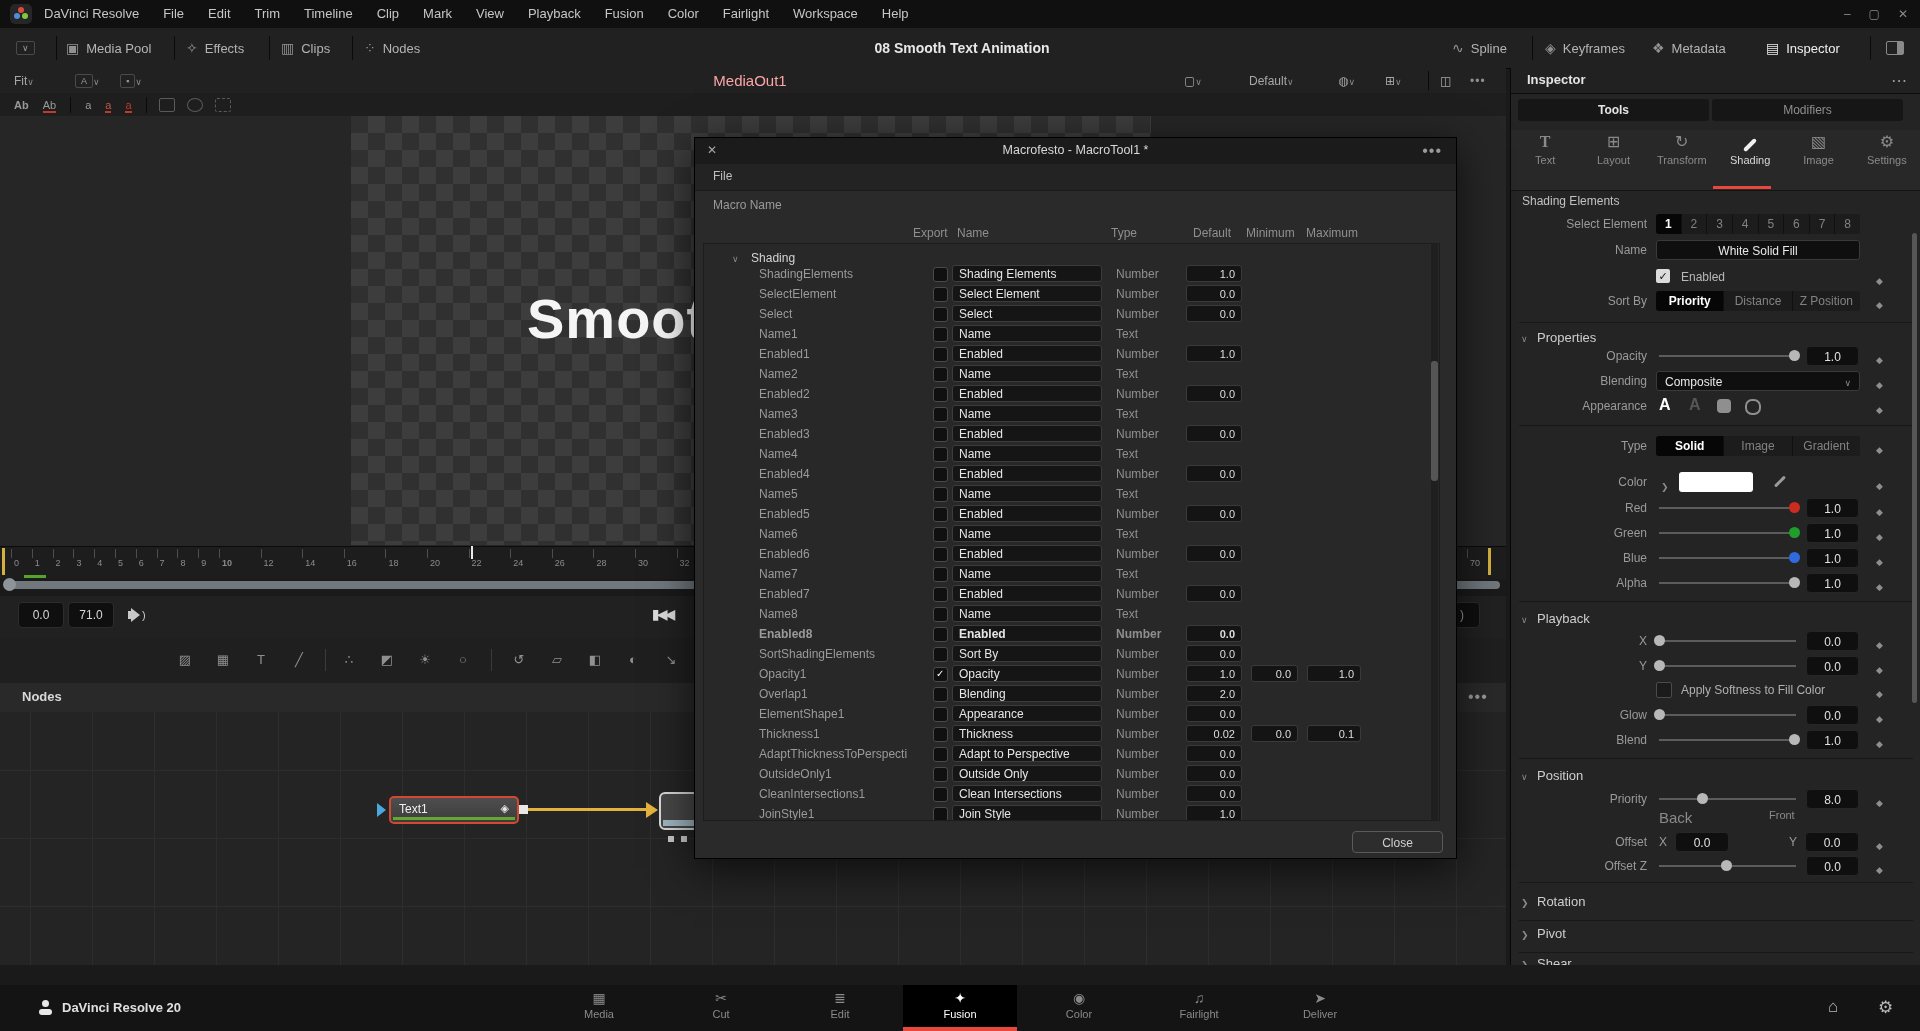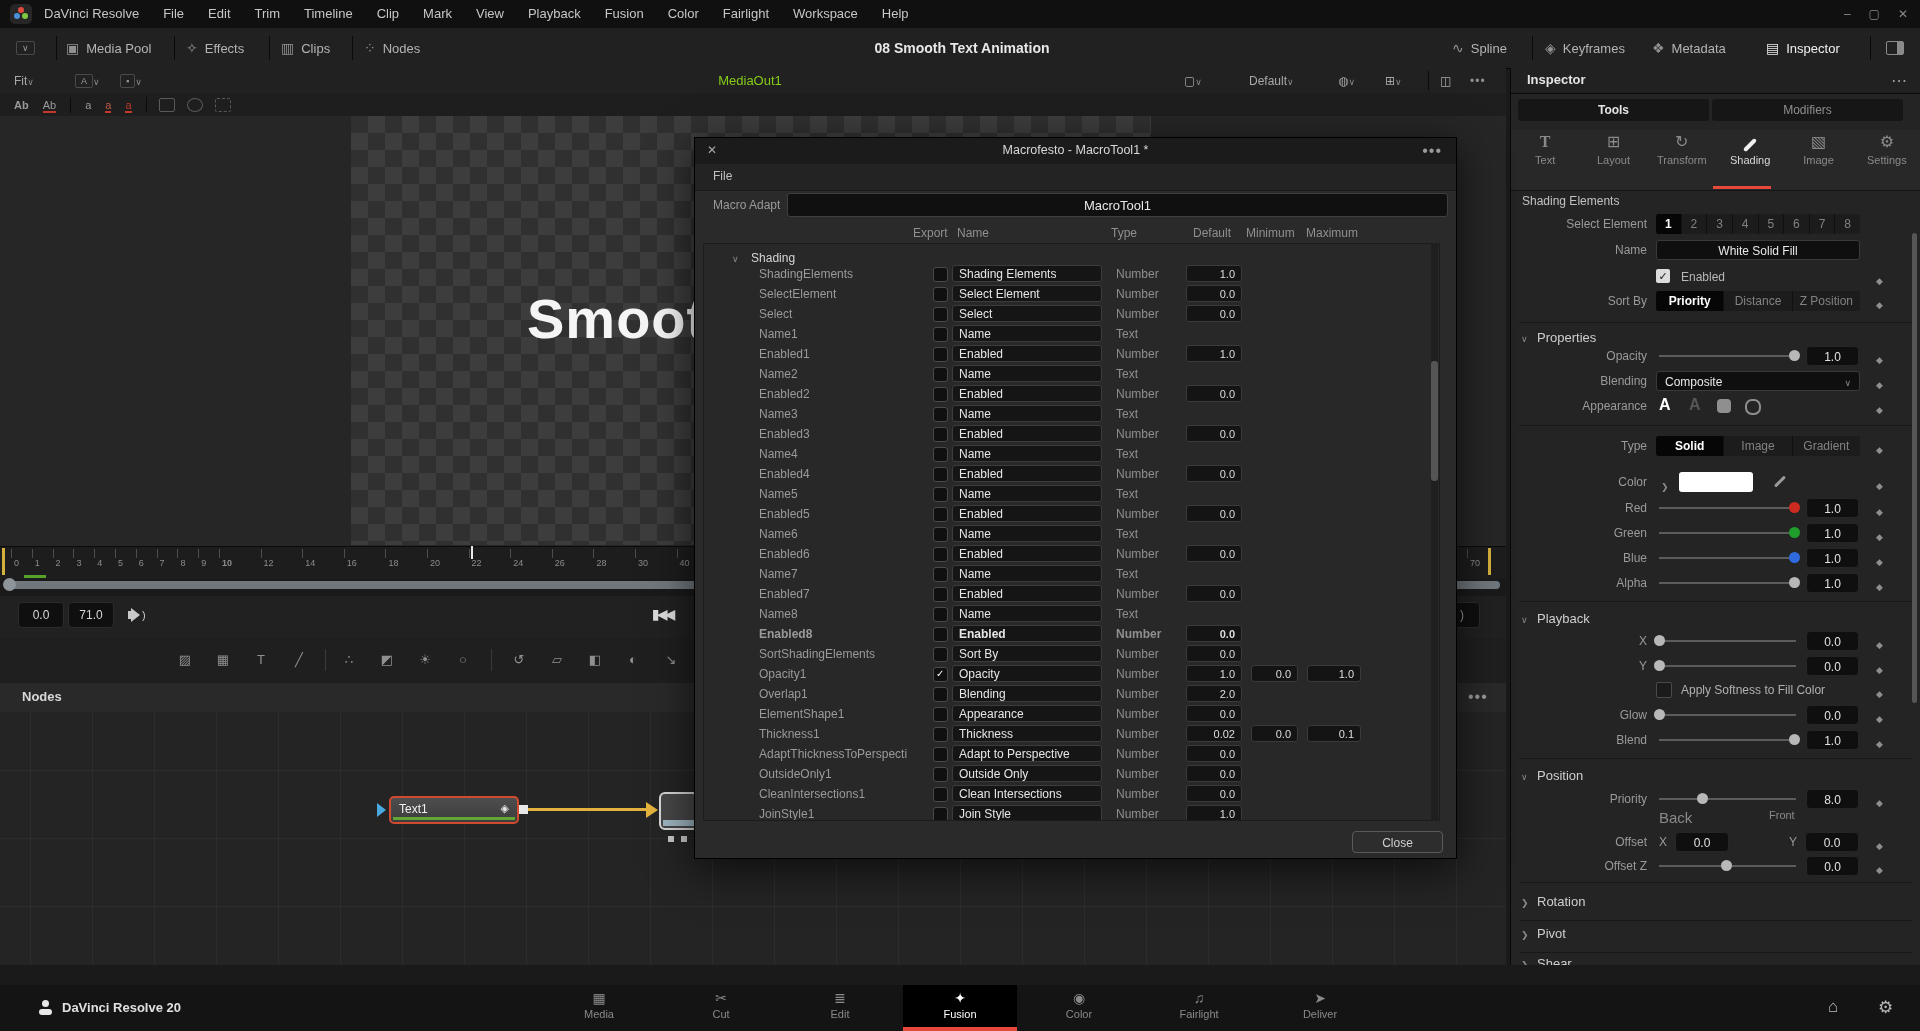--- a/index.html
+++ b/index.html
@@ -203,21 +203,21 @@
     </div>
     <div class="vt" style="left:75px">
       <span class="minibox">A</span>
         <span class="chev"></span>
     </div>
     <div class="vt" style="left:120px">
       <span class="minibox">▪</span>
         <span class="chev"></span>
     </div>
     <div class="vt" style="left:690px;width:120px;justify-content:center">
-      <span style="color:#84cc16;font-size:13px">MediaOut1</span>
+      <span style="color:#fca5a5;font-size:15px">MediaOut1</span>
     </div>
     <div class="vt" style="left:1184px">
       <span>▢</span>
         <span class="chev"></span>
     </div>
     <div class="vt" style="left:1249px">
       <span>Default</span>
         <span class="chev"></span>
     </div>
     <div class="vt" style="left:1338px">
@@ -291,21 +291,21 @@
       <div class="ticknum" style="left: 471.6px;">22</div>
       <div class="tick" style="left: 510.2px;"></div>
       <div class="ticknum" style="left: 513.2px;">24</div>
       <div class="tick" style="left: 551.8px;"></div>
       <div class="ticknum" style="left: 554.8px;">26</div>
       <div class="tick" style="left: 593.4px;"></div>
       <div class="ticknum" style="left: 596.4px;">28</div>
       <div class="tick" style="left: 635px;"></div>
       <div class="ticknum" style="left: 638px;">30</div>
       <div class="tick" style="left: 676.6px;"></div>
-      <div class="ticknum" style="left: 679.6px;">40</div>
+      <div class="ticknum" style="left: 679.6px;">32</div>
       <div class="tick" style="left: 1467px;"></div>
       <div class="ticknum" style="left: 1470px;">70</div>
     </div>
   <div class="abs" style="left:2px;top:548px;width:3px;height:27px;background:#d4b13d"></div>
   <div class="abs" style="left:1488px;top:548px;width:3px;height:27px;background:#d4b13d"></div>
   <div class="abs" style="left:471px;top:546px;width:2px;height:13px;background:#e8e8e8"></div>
   <div class="abs" style="left:24px;top:575px;width:22px;height:3px;background:#55a32b"></div>
   <div class="abs" id="zoombar"></div>
   <div class="abs" id="zoomknob"></div>
 
@@ -365,22 +365,21 @@
 
   <div class="abs" id="dialog">
     <div id="dlg-title">
       <span style="position:absolute;left:12px;top:5px;color:#a8a8a8;font-size:12px">✕</span>
       <span style="position:absolute;left:0;right:0;top:5px;text-align:center;color:#d8d8d8;font-size:12.5px">Macrofesto - MacroTool1 *</span>
       <span style="position:absolute;right:14px;top:4px;color:#9a9a9a;letter-spacing:1px">•••</span>
     </div>
     <div id="dlg-file">
       <span style="position:absolute;left:18px;top:5px;font-size:12px;color:#c0c0c0">File</span>
     </div>
-    <span class="lbl" style="position:absolute;left:18px;top:60px">Macro Adapt</span>
-    <div id="macro-input">MacroTool1</div>
+    <span class="lbl" style="position:absolute;left:18px;top:60px">Macro Name</span>
     <span class="dhdr" style="left:218px">Export</span>
     <span class="dhdr" style="left:262px">Name</span>
     <span class="dhdr" style="left:416px">Type</span>
     <span class="dhdr" style="left:498px">Default</span>
     <span class="dhdr" style="left:551px">Minimum</span>
     <span class="dhdr" style="left:611px">Maximum</span>
     <div id="dtable">
       <div style="position:absolute;left:28px;top:4px">
         <span class="chev"></span>
         <span style="font-size:12px;color:#d4d4d4;margin-left:8px">Shading</span>

